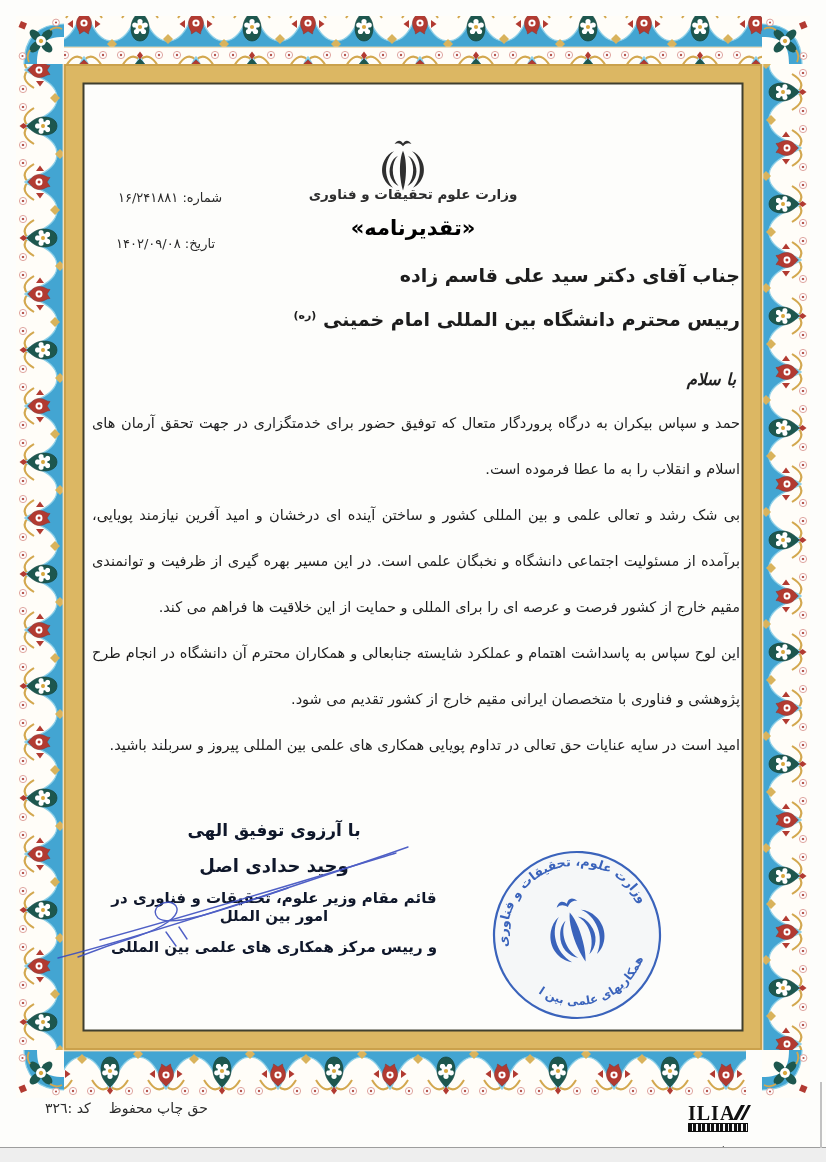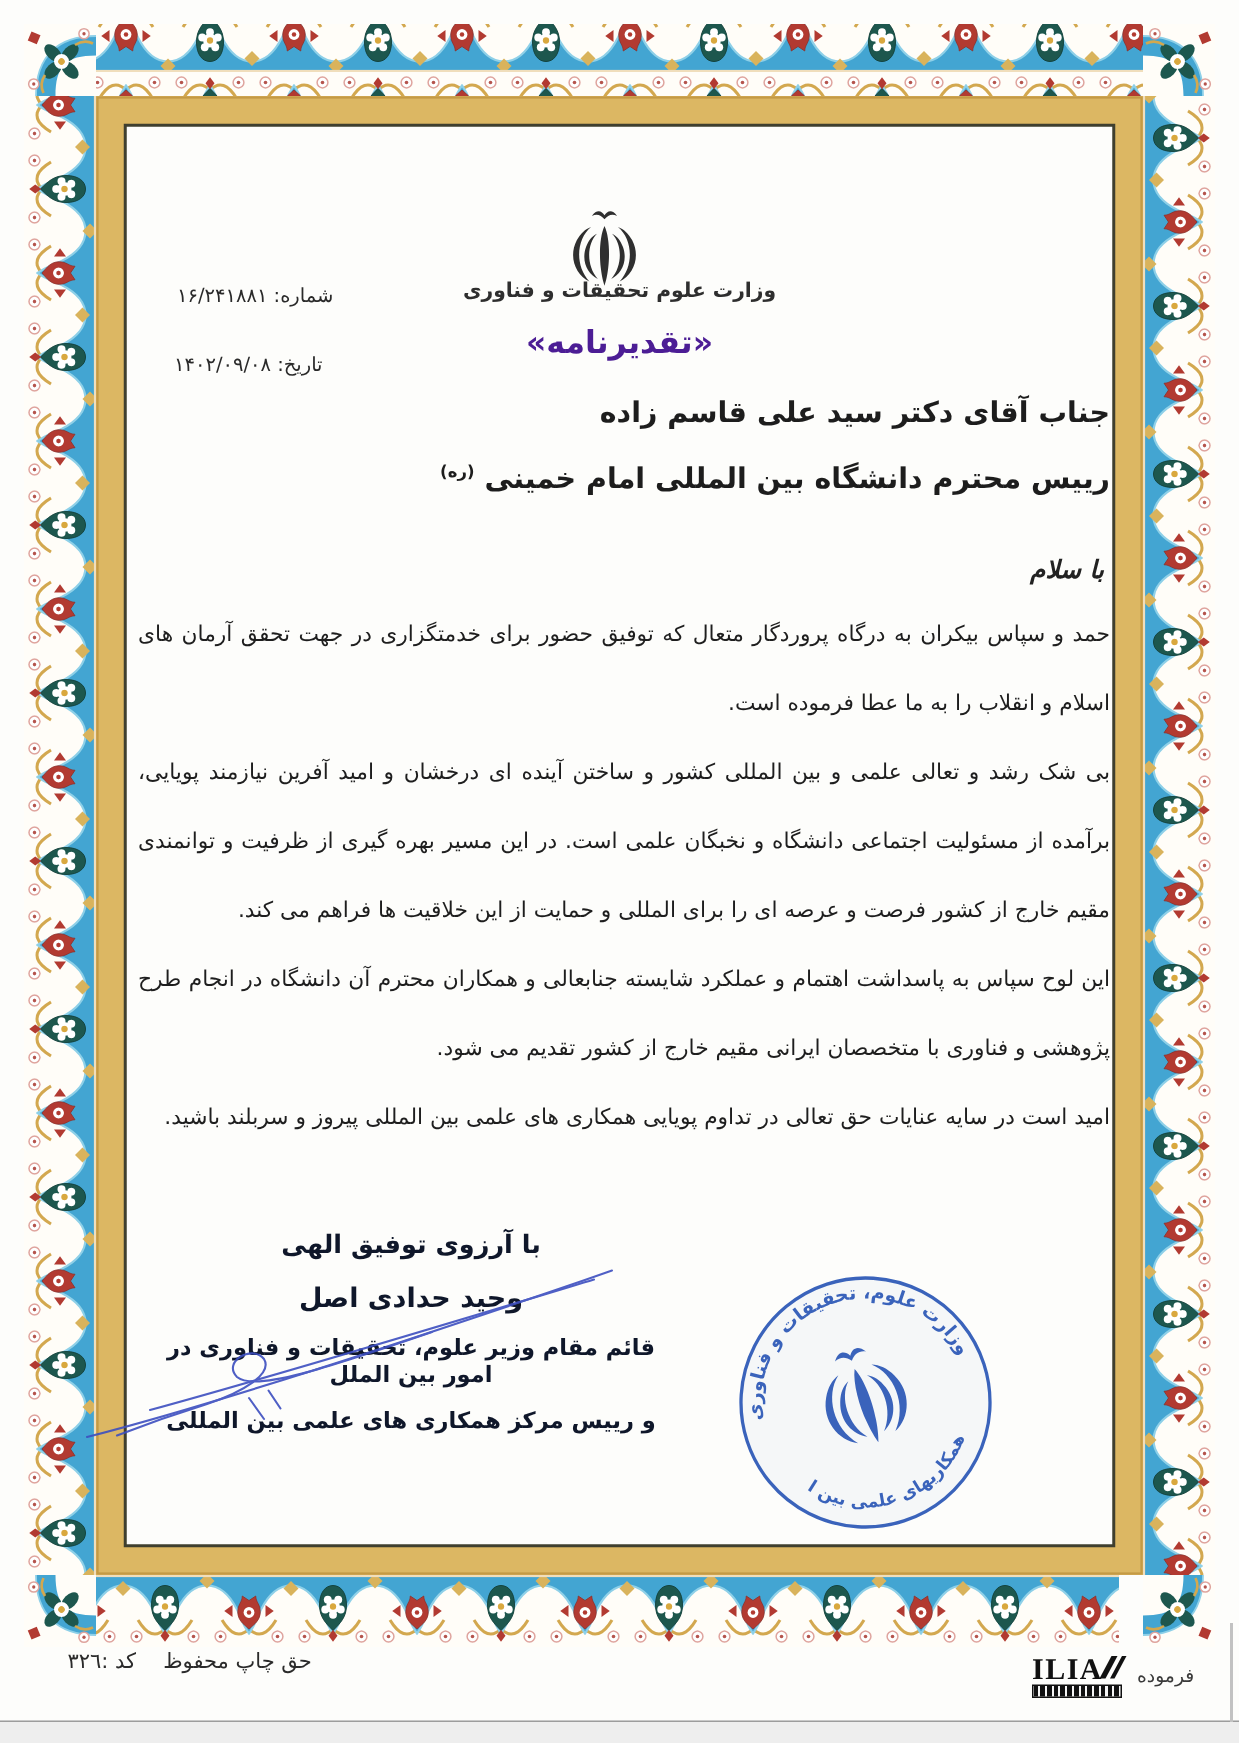--- a/index.html
+++ b/index.html
@@ -6,42 +6,42 @@
   .page{
     position:relative; width:826px; height:1162px; background:#fdfdfb;
     overflow:hidden; font-family:"DejaVu Sans", sans-serif; color:#222;
   }
   .frame-svg{position:absolute;left:0;top:0;width:826px;height:1162px;}
   .abs{position:absolute;}
   .rtl{direction:rtl; unicode-bidi:plaintext;}
   
   .meta{font-size:13px; color:#2a2a2a; white-space:nowrap;}
   .ministry{left:84px; width:658px; top:186px; text-align:center; font-size:13.5px; font-weight:bold; color:#2e2e2e;}
-  .doc-title{left:84px; width:658px; top:216px; text-align:center; font-size:21px; font-weight:bold; color:#4c1d95; letter-spacing:1px;}
+  .doc-title{left:84px; width:658px; top:216px; text-align:center; font-size:21px; font-weight:bold; color:#000000; letter-spacing:1px;}
   
   .recipient{right:86px; text-align:right; color:#1d1d1d;}
   .rec1{top:264px; font-size:19px; font-weight:bold;}
   .rec2{top:308px; font-size:19px; font-weight:bold;}
   .sup{font-size:11px; vertical-align:super; font-weight:bold;}
   .salutation{top:370px; right:90px; font-size:16.5px; font-weight:bold;font-style:italic;}
   
   .body-block{left:92px; top:400px; width:648px; direction:rtl; color:#1e1e1e;}
   .bline{font-size:14.5px; line-height:46px; height:46px; overflow:hidden;}
   .jline{text-align:justify; text-align-last:justify;}
   .rline{text-align:start;}
   
   .sig-block{left:100px; top:820px; width:348px; text-align:center; direction:rtl; color:#0f172a;}
   .sig-wish{font-size:17px; font-weight:bold; margin-bottom:15px;}
   .sig-name{font-size:18px; font-weight:bold; margin-bottom:13px;}
   .sig-title{font-size:15px; font-weight:bold; margin-bottom:13px;}
   .stamp-svg{left:470px; top:828px; width:214px; height:214px;}
   .scribble-svg{left:38px; top:836px; width:412px; height:142px; pointer-events:none;}
   
   .footer-code{left:45px; top:1100px; display:flex; gap:18px; font-size:14px; color:#2b2b2b;}
-  .ilia{left:688px; top:1104px; display:flex; align-items:center; gap:10px;}
+  .ilia{left:688px; top:1104px; display:flex; align-items:flex-start; gap:10px;flex-direction:column;}
   .ilia-word{font-family:"Liberation Serif", serif; font-weight:bold; font-size:20px; letter-spacing:1px; line-height:18px; color:#111;}
   .ilia-slash{display:inline-block; width:4px; height:15px; background:#111; transform:skewX(-28deg); margin-left:2px;}
   .ilia-slash.s2{width:2.5px; margin-left:3px;}
   .ilia-bar{width:58px; height:6.5px; margin-top:1px;
     background:repeating-linear-gradient(90deg,#111 0 3px,#f5f5f5 3px 4.5px);
     border:1px solid #111;}
   .ilia-caption{font-size:12.5px; color:#3a3a3a; padding-bottom:2px;}
   
   .scan-bottom{left:0; top:1147px; width:826px; height:15px; background:#eeeeee; border-top:1.5px solid #9d9d9d;}
   .scan-right{left:820px; top:1082px; width:1.5px; height:66px; background:#c2c2c2;}

